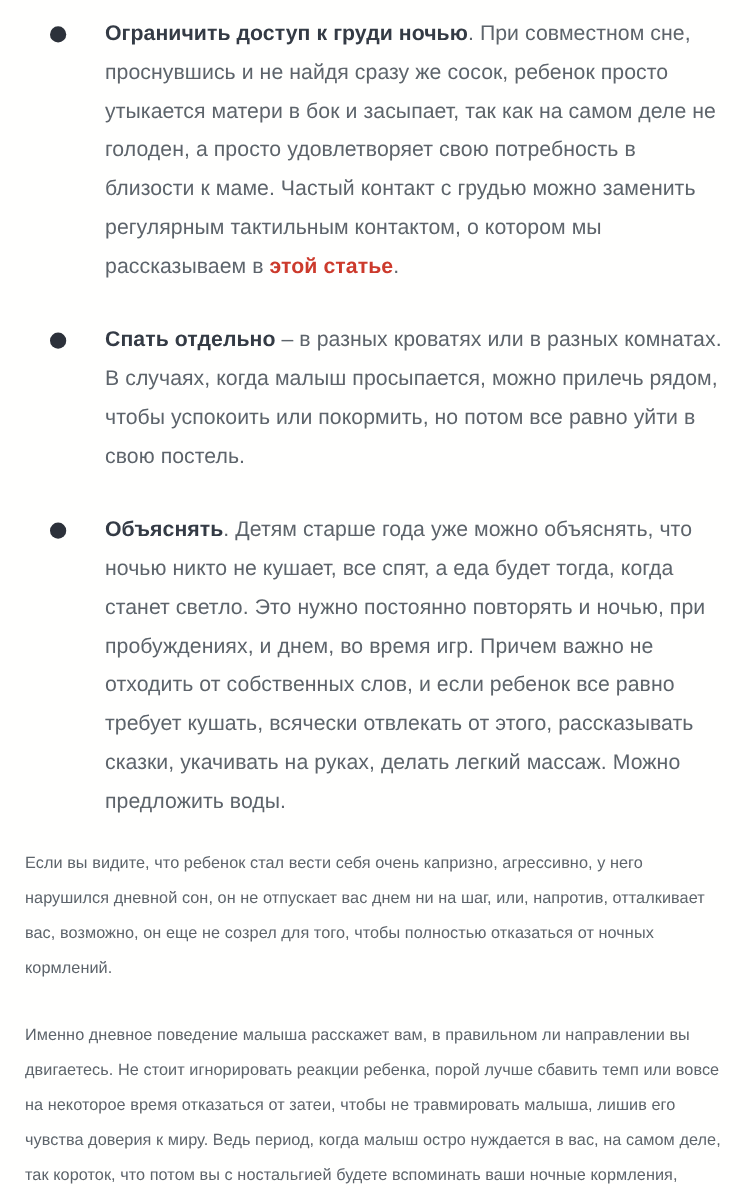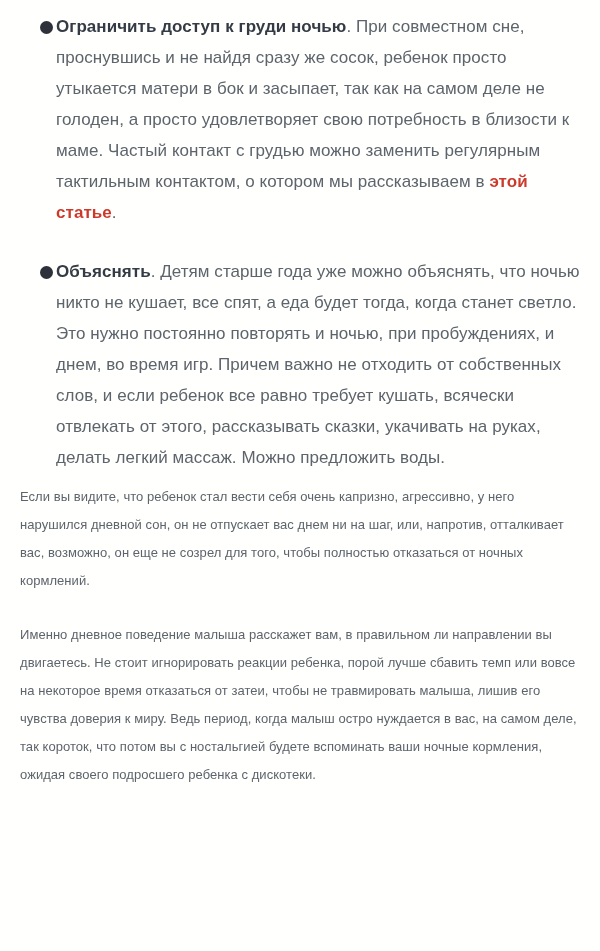--- a/index.html
+++ b/index.html
@@ -27,29 +27,29 @@
   .bullet-list {
     list-style: none;
     margin: 0;
     padding: 0;
     padding-top: 11px;
   }
 
   .bullet-item {
     position: relative;
     margin: 0 0 28px 0;
-    padding-left: 56px;
+    padding-left: 84px;
     padding-right: 18px;
     font-size: 17px;
     line-height: 31px;
     color: #5d646b;
     letter-spacing: 0.05px;
   }
   .bullet-item:last-child {
-    margin-bottom: 0;
+    margin-bottom: 10px;
   }
 
   .bullet-marker {
     position: absolute;
     left: 40px;
     top: 10px;
     width: 13px;
     height: 13px;
     border-radius: 50%;
     background: #2c313a;
@@ -90,20 +90,24 @@
 
 <div class="article">
 
   <ul class="bullet-list">
 
     <li class="bullet-item">
       <span class="bullet-marker"></span>
       <span class="lead-in">Ограничить доступ к груди ночью</span><span>. При совместном сне, проснувшись и не найдя сразу же сосок, ребенок просто утыкается матери в бок и засыпает, так как на самом деле не голоден, а просто удовлетворяет свою потребность в близости к маме. Частый контакт с грудью можно заменить регулярным тактильным контактом, о котором мы рассказываем в </span><a class="inline-link">этой статье</a><span>.</span>
     </li>
 
+    <li class="bullet-item">
+      <span class="bullet-marker"></span>
+      <span class="lead-in">Спать отдельно</span><span> – в разных кроватях или в разных комнатах. В случаях, когда малыш просыпается, можно прилечь рядом, чтобы успокоить или покормить, но потом все равно уйти в свою постель.</span>
+    </li>
 
     <li class="bullet-item">
       <span class="bullet-marker"></span>
       <span class="lead-in">Объяснять</span><span>. Детям старше года уже можно объяснять, что ночью никто не кушает, все спят, а еда будет тогда, когда станет светло. Это нужно постоянно повторять и ночью, при пробуждениях, и днем, во время игр. Причем важно не отходить от собственных слов, и если ребенок все равно требует кушать, всячески отвлекать от этого, рассказывать сказки, укачивать на руках, делать легкий массаж. Можно предложить воды.</span>
     </li>
 
   </ul>
 
   <div class="body-paragraphs">
     <p class="body-paragraph">Если вы видите, что ребенок стал вести себя очень капризно, агрессивно, у него нарушился дневной сон, он не отпускает вас днем ни на шаг, или, напротив, отталкивает вас, возможно, он еще не созрел для того, чтобы полностью отказаться от ночных кормлений.</p>

